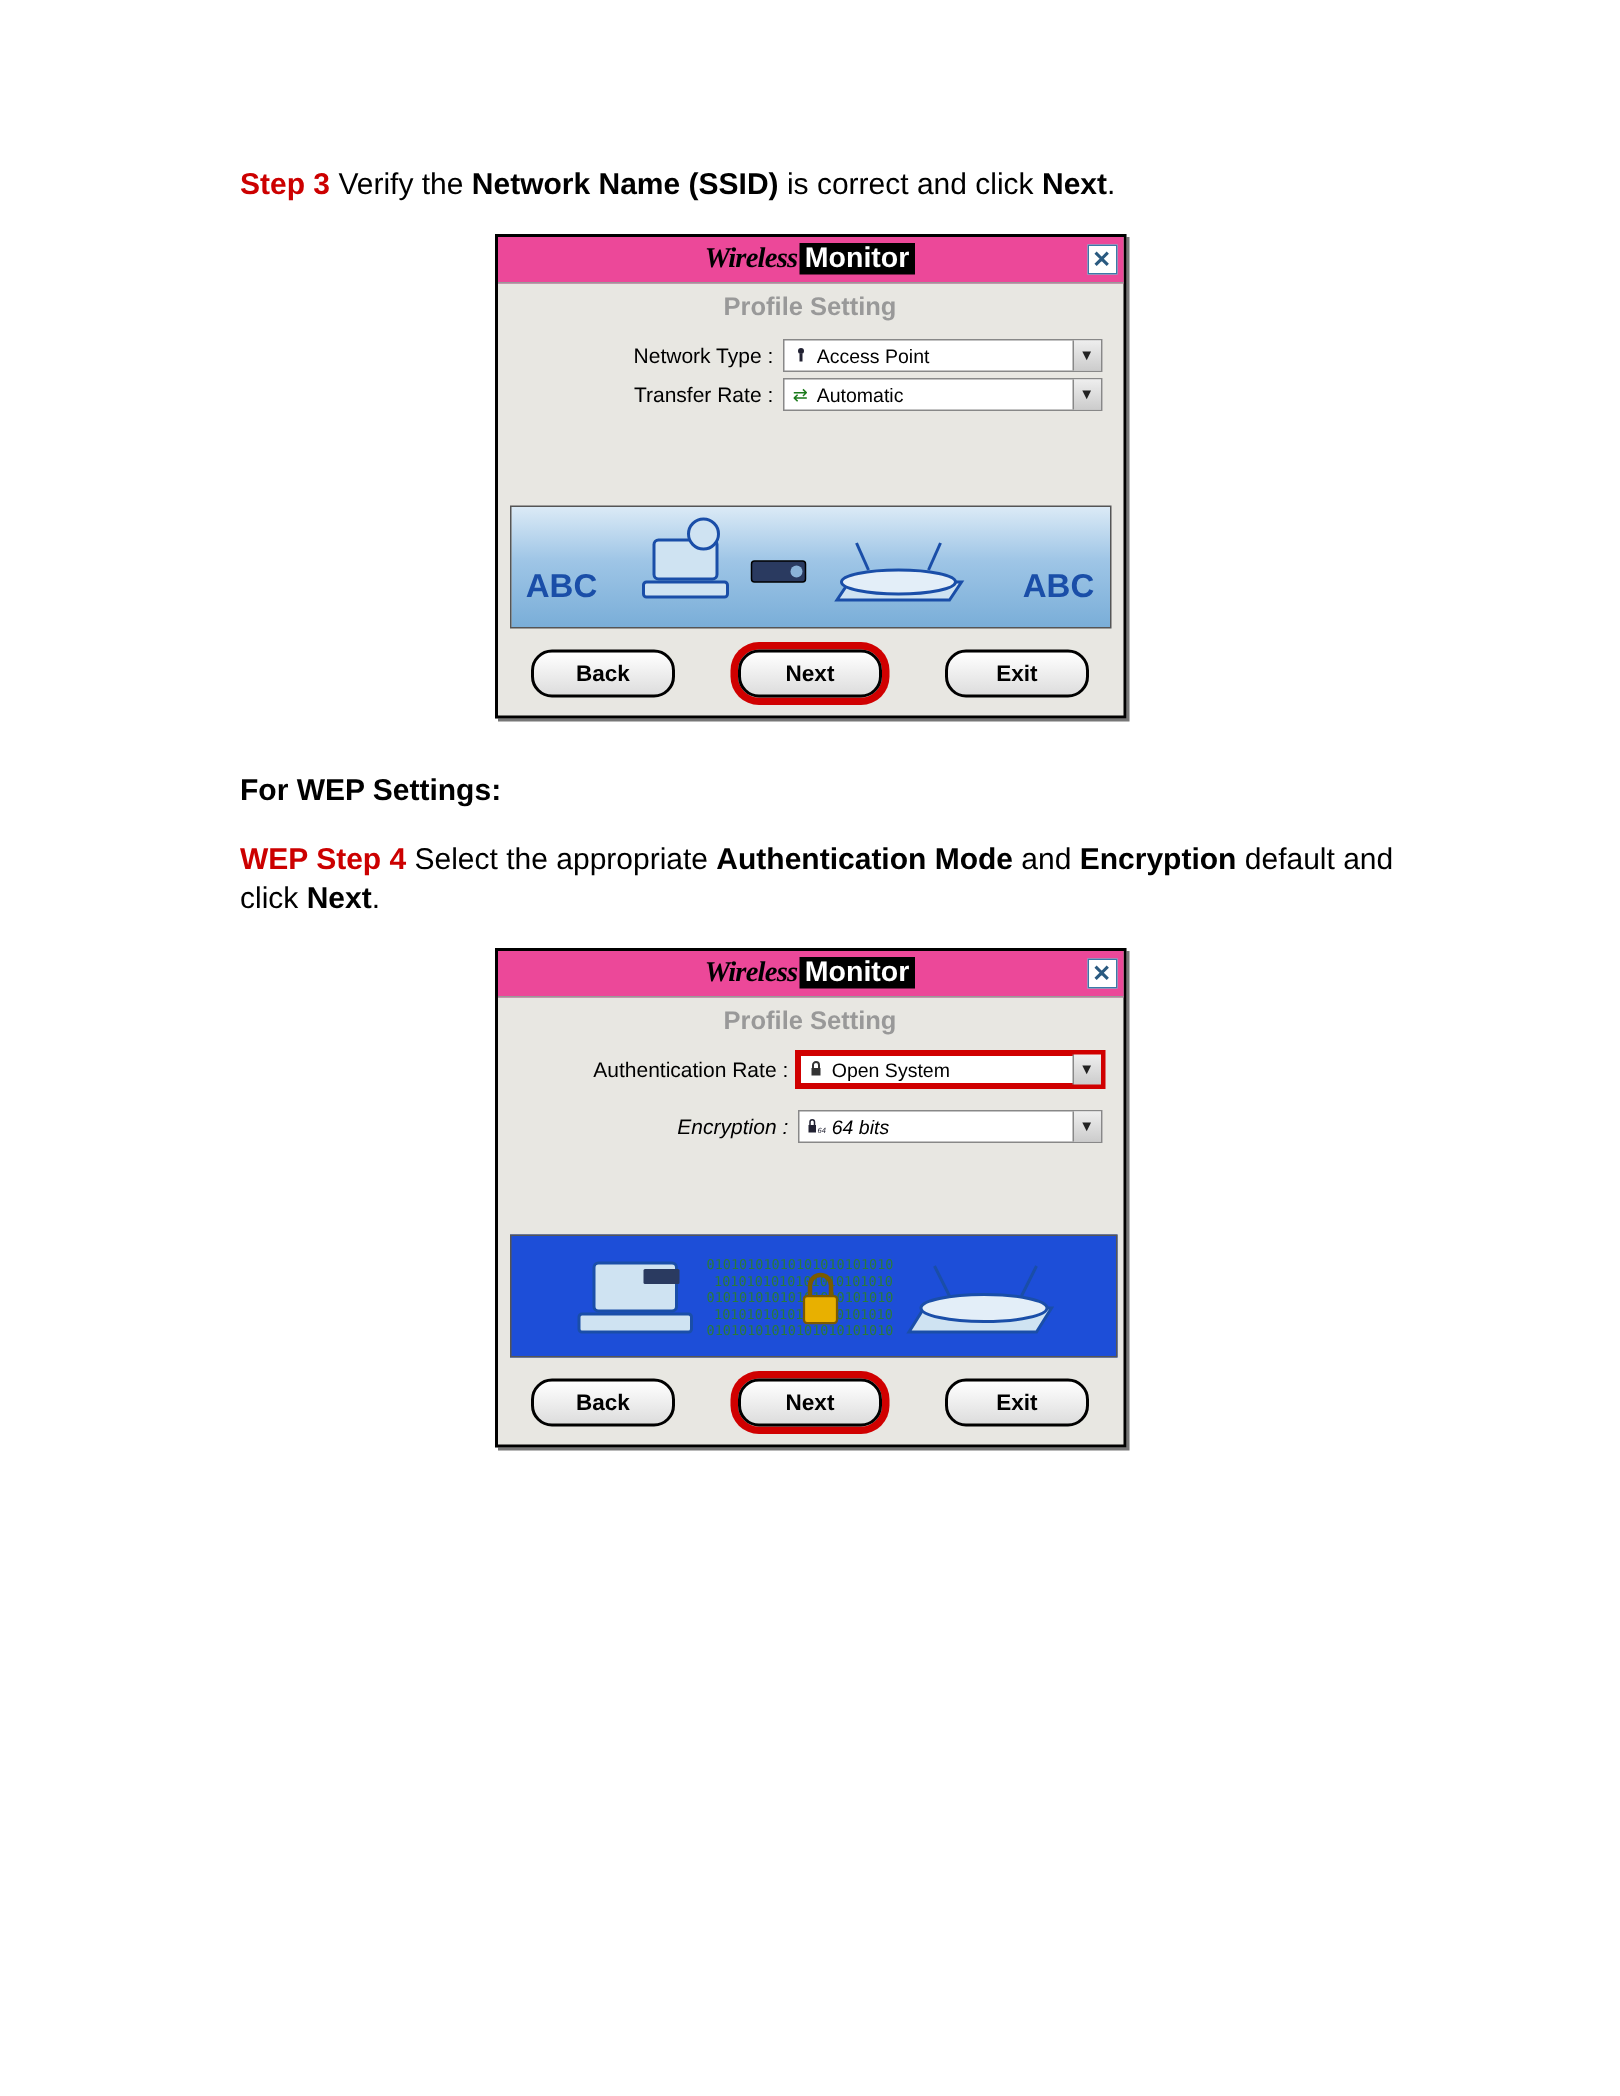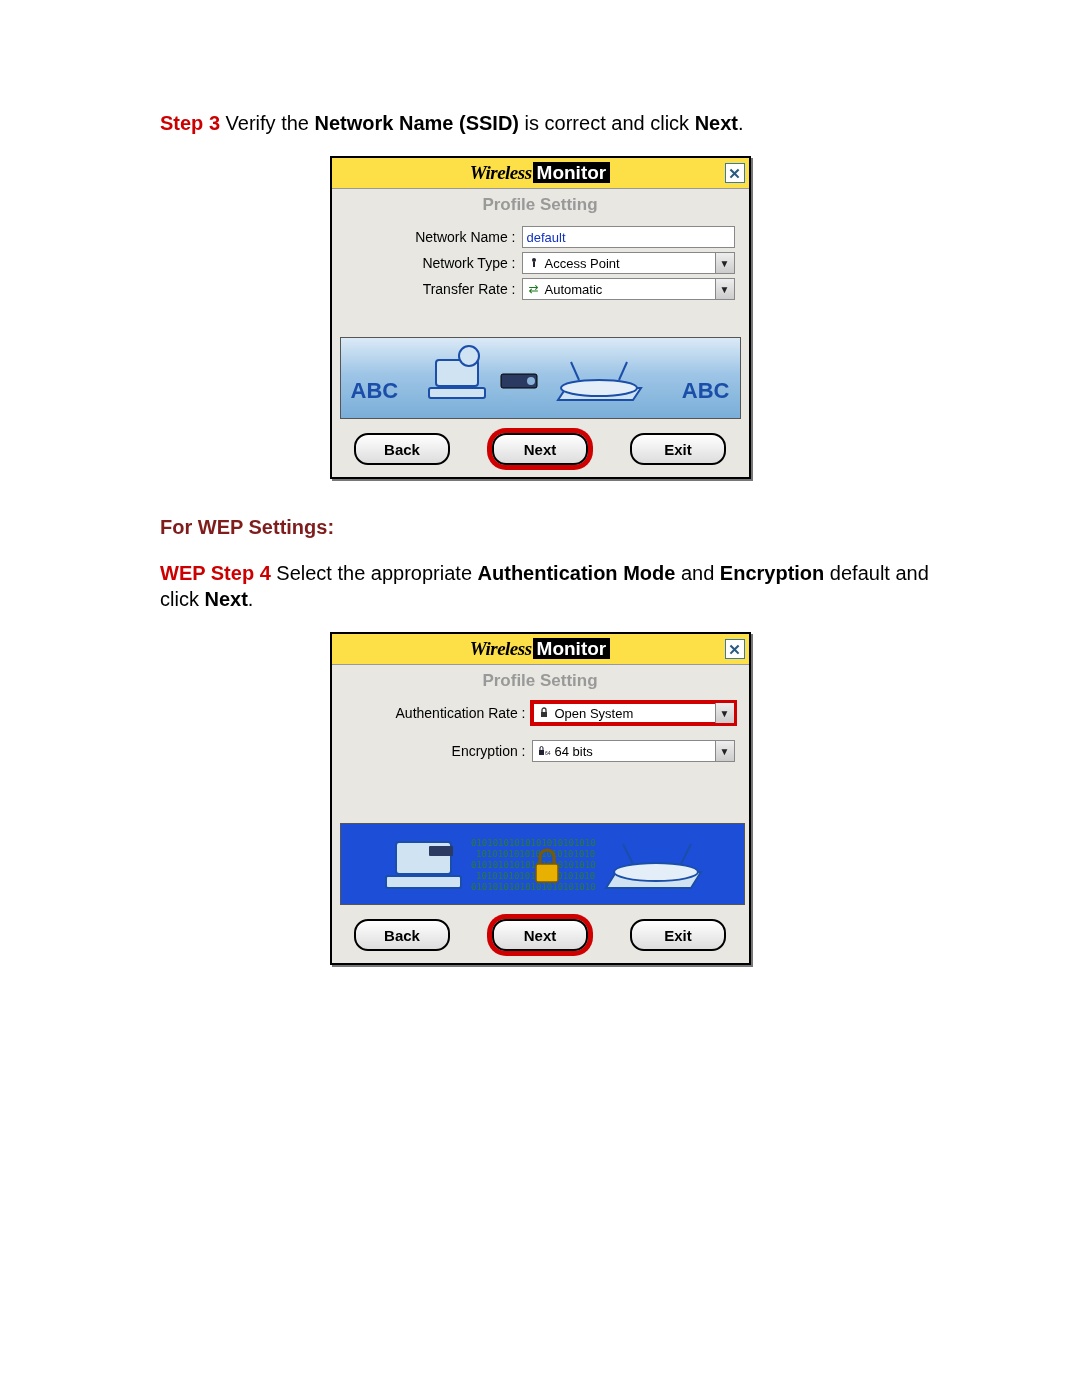--- a/index.html
+++ b/index.html
@@ -13,35 +13,35 @@
   }
   .page {
     padding: 110px 115px 40px 115px;
   }
   .instr {
     line-height: 1.3;
     margin-bottom: 20px;
     margin-left: 45px;
   }
   .red { color: #cc0000; font-weight: bold; }
-  .blue { color: #7f1d1d; font-weight: bold; }
+  .blue { color: #000000; font-weight: bold; }
   .b { font-weight: bold; }
   .dialog-wrap {
     display: flex;
     justify-content: center;
     margin: 15px 0 35px 0;
   }
   .dialog {
     width: 417px;
     border: 2px solid #000;
     background: #e8e7e2;
     box-shadow: 2px 2px 0 #777;
   }
   .titlebar {
-    background: #fde047;
+    background: #ec4899;
     height: 30px;
     display: flex;
     align-items: center;
     justify-content: center;
     position: relative;
     border-bottom: 1px solid #999;
   }
   .title-text {
     font-family: "Times New Roman", serif;
     font-style: italic;
@@ -185,21 +185,21 @@
   .btn-highlight {
     box-shadow: 0 0 0 5px #d00000;
   }
   .page-num {
     text-align: center;
     font-size: 20px;
     margin-top: 120px;
   }
   .fields-tall { min-height: 110px; }
   .field-label-wide { width: 180px; }
-  .bits-row { margin-top: 16px; }
+  .bits-row { margin-top: 16px; font-style: italic; }
 </style>
 </head>
 <body>
 
 <div class="page">
 
   <div class="instr">
     <span class="red">Step 3</span><span> Verify the </span><span class="b">Network Name (SSID)</span><span> is correct and click </span><span class="b">Next</span><span>.</span>
   </div>
 
@@ -207,26 +207,20 @@
     <div class="dialog">
       <div class="titlebar">
         <span class="title-text">
           <span>Wireless</span><span class="title-monitor">Monitor</span>
         </span>
         <div class="close-box">✕</div>
       </div>
       <div class="subtitle">Profile Setting</div>
 
       <div class="fields">
-        <div class="field-row">
-          <div class="field-label">Network Name :</div>
-          <div class="field-input">
-            <span>default</span>
-          </div>
-        </div>
         <div class="field-row">
           <div class="field-label">Network Type :</div>
           <div class="field-select">
             <span class="sel-icon">
               <svg width="12" height="12" viewBox="0 0 12 12">
                   <circle cx="6" cy="3" r="2" fill="#223"></circle>
                   <rect x="5" y="5" width="2" height="5" fill="#223"></rect>
                 </svg>
             </span>
             <span>Access Point</span>

